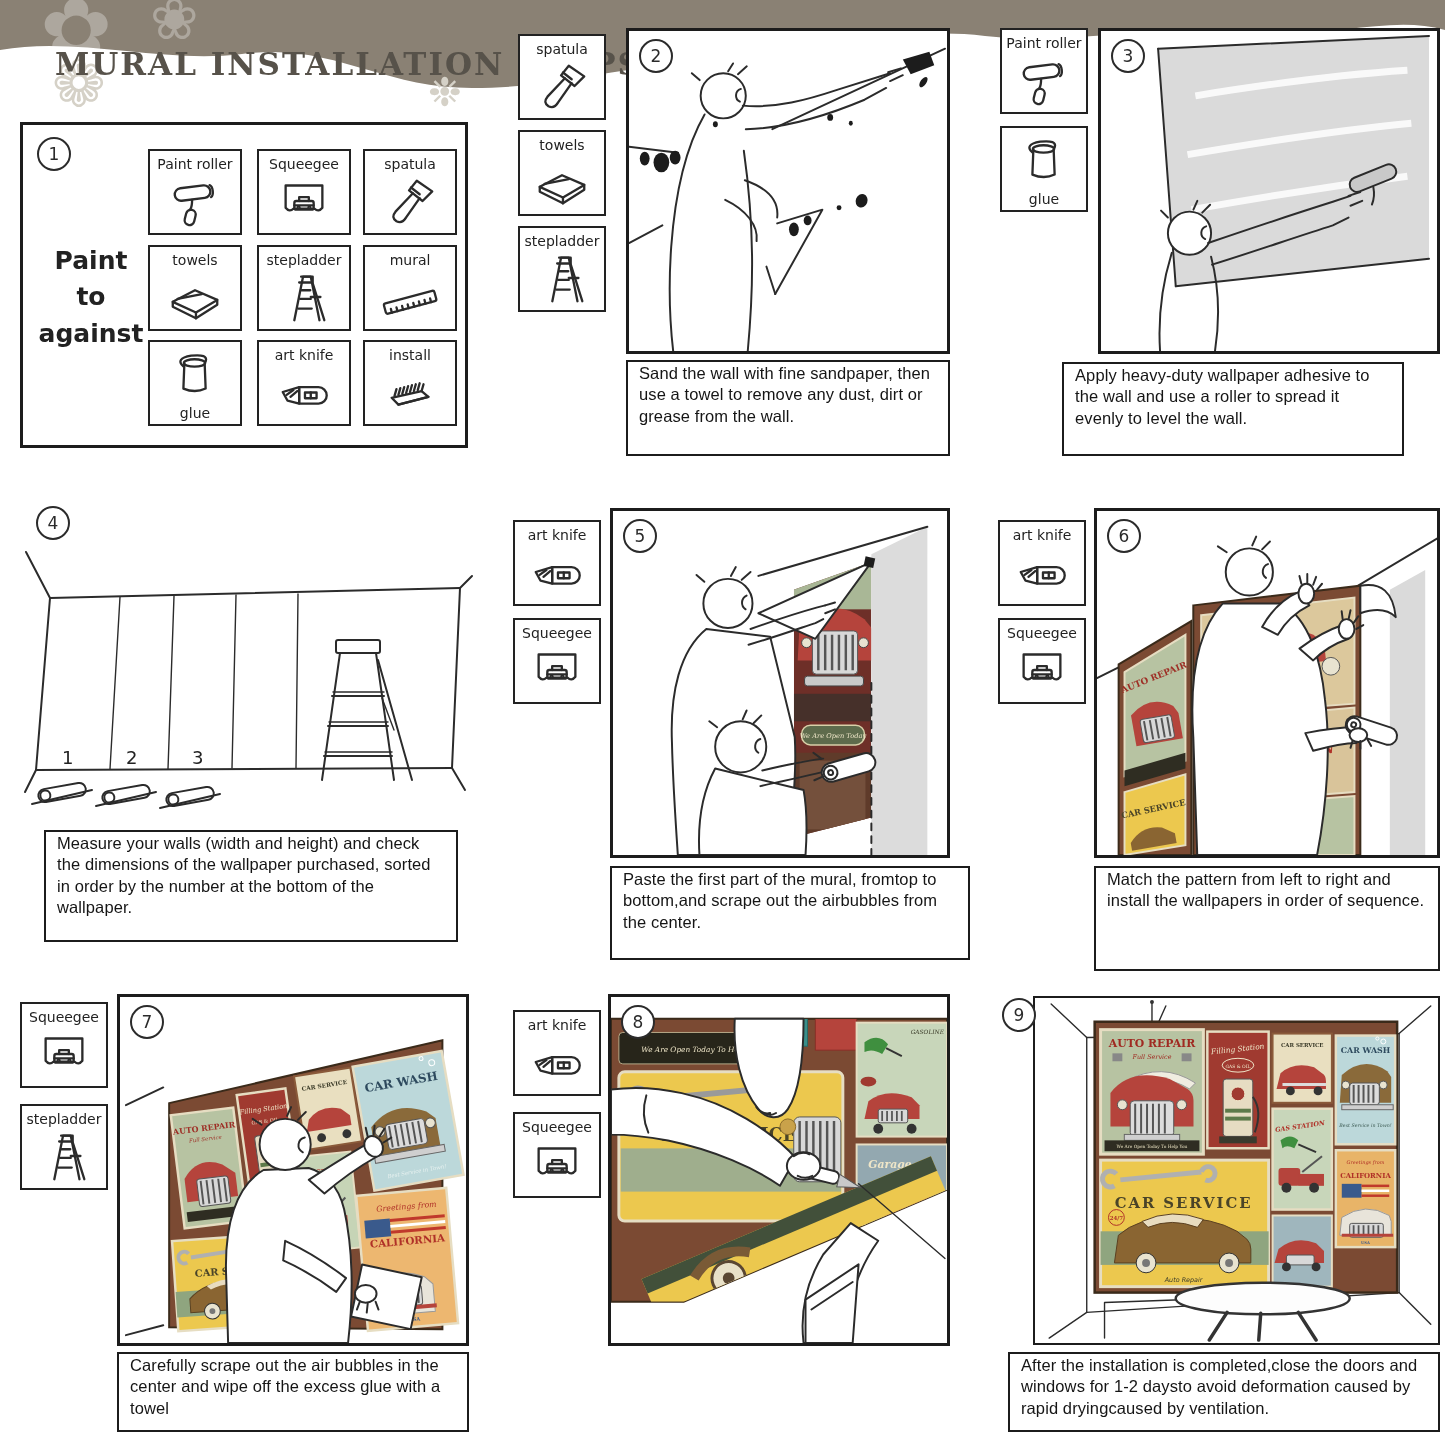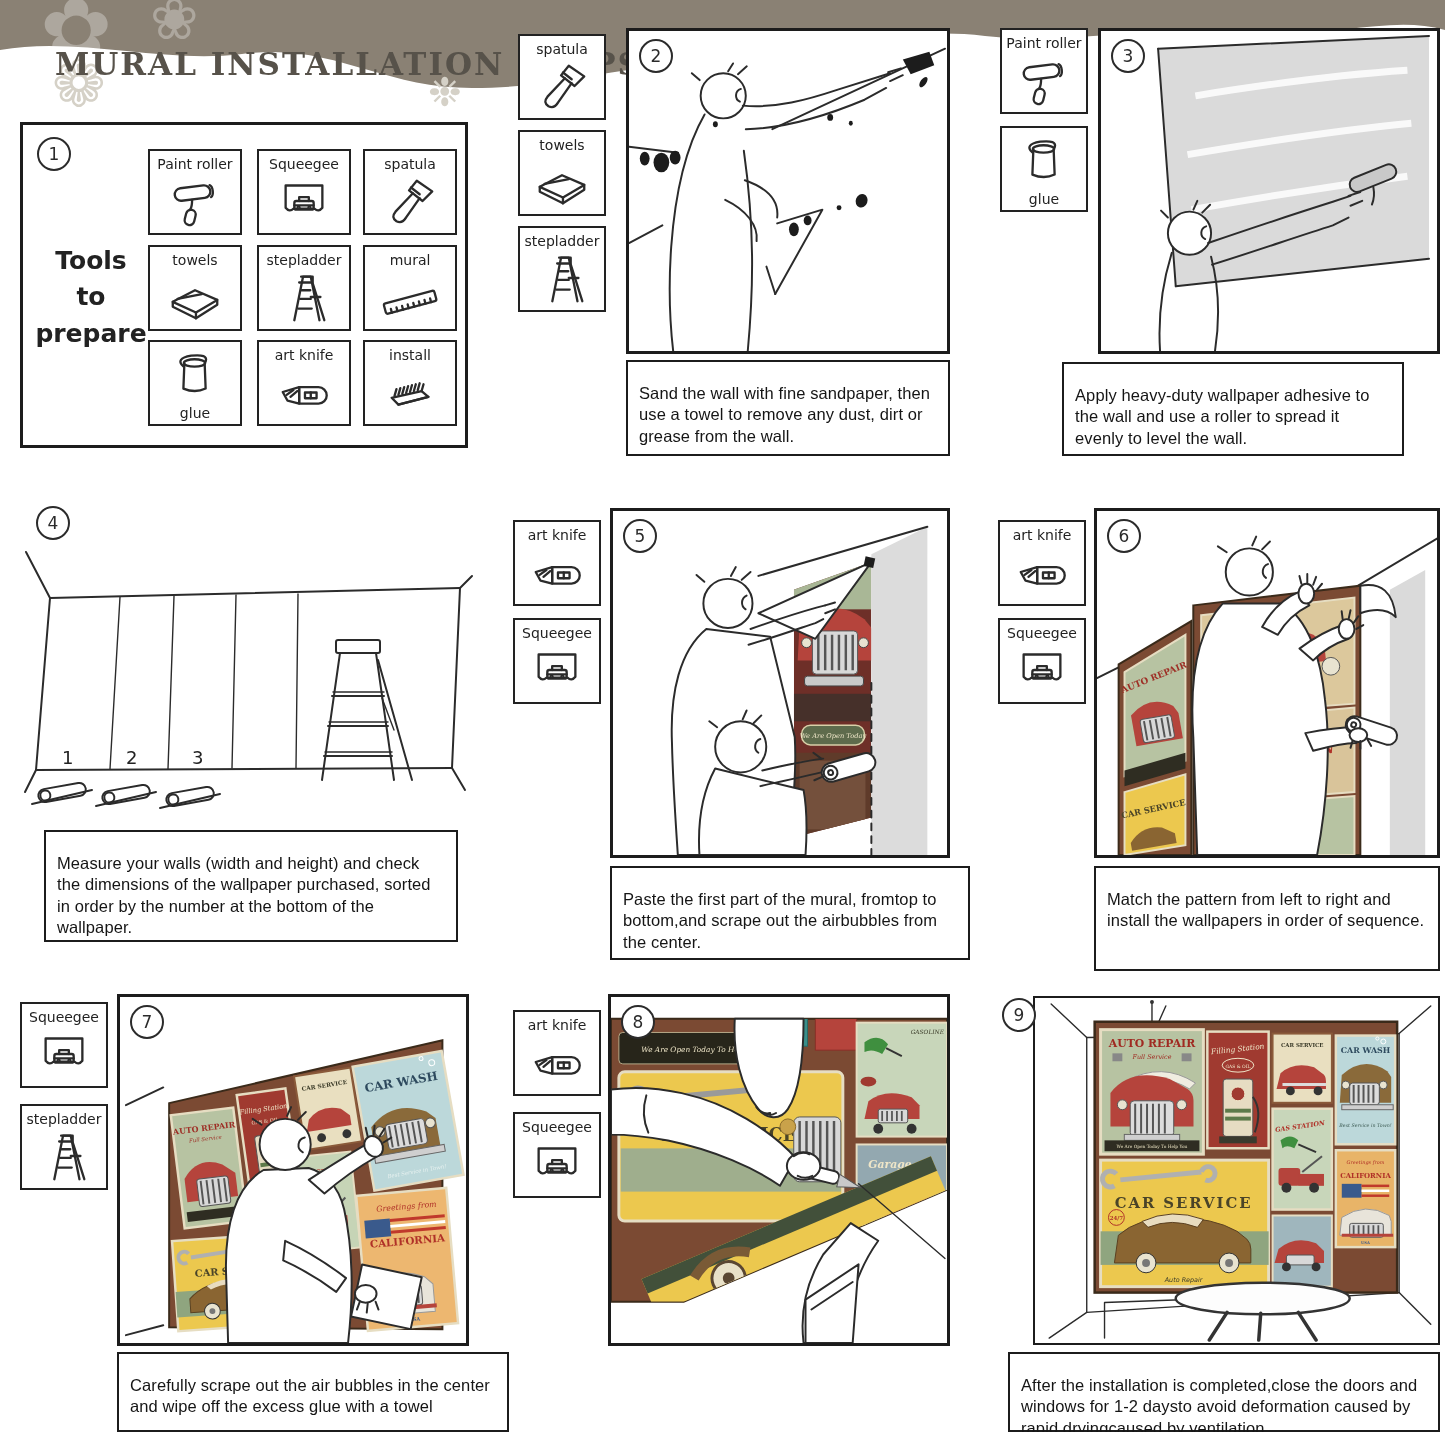--- a/index.html
+++ b/index.html
@@ -4,21 +4,21 @@
 <style>
   html,body{margin:0;padding:0;background:#fff}
   .page{position:relative;width:1445px;height:1432px;background:#fff;overflow:hidden;font-family:"Liberation Sans",sans-serif}
   .banner{position:absolute;left:0;top:0;width:1445px;height:120px;pointer-events:none}
   .flower{position:absolute;color:#d5d1c7;pointer-events:none;line-height:1;font-family:"DejaVu Sans",sans-serif}
   .flower.on-banner{color:rgba(255,255,255,.30)}
   .title{position:absolute;left:55px;top:46px;margin:0;font-family:"DejaVu Serif",serif;font-weight:bold;font-size:31px;letter-spacing:2px;color:#57524a;white-space:nowrap}
   .panel{position:absolute;border:3px solid #1c1c1c;background:#fff;box-sizing:border-box}
   .panel svg.ill{position:absolute;left:0;top:0;width:100%;height:100%}
   .caption{position:absolute;border:2.5px solid #1c1c1c;background:#fff;box-sizing:border-box;
-           font-size:16.5px;line-height:1.3;color:#151515;padding:21px 11px;letter-spacing:.1px}
+           font-size:16.5px;line-height:1.3;color:#151515;padding:1px 11px;letter-spacing:.1px}
   .circ{position:absolute;width:30px;height:30px;border:2px solid #2b2b2b;border-radius:50%;
         display:flex;align-items:center;justify-content:center;background:#fff;
         font-family:"DejaVu Sans",sans-serif;font-size:17px;color:#2b2b2b;z-index:5}
   .tool-box{position:absolute;width:88px;height:86px;border:2px solid #222;background:#fff;
             display:flex;flex-direction:column;align-items:center;padding:5px 2px 3px;box-sizing:border-box}
   .tool-box.label-bottom{flex-direction:column-reverse}
   .tool-box .tool-label{font-family:"DejaVu Sans",sans-serif;font-size:14px;color:#222;white-space:nowrap}
   .tool-box .tool-icon{flex:1;width:58px;min-height:0}
   .tool-icon svg{width:100%;height:100%}
   .tool-icon svg *{fill:none;stroke:#2b2b2b;stroke-width:2.4;stroke-linecap:round;stroke-linejoin:round}
@@ -41,23 +41,23 @@
   </svg>
   <span class="flower on-banner" style="left:40px;top:-14px;font-size:86px">✿</span>
   <span class="flower on-banner" style="left:150px;top:-10px;font-size:58px">❀</span>
   <span class="flower" style="left:52px;top:52px;font-size:64px">❁</span>
   <span class="flower" style="left:428px;top:72px;font-size:40px">❉</span>
   <h1 class="title">MURAL INSTALLATION STEPS</h1>
 
   <section class="panel" style="left:20px;top:122px;width:448px;height:326px">
     <span class="circ" style="left:14px;top:12px">1</span>
     <div class="tools-words">
-      <div>Tools</div>
+      <div>Paint</div>
       <div>to</div>
-      <div>prepare</div>
+      <div>against</div>
     </div>
     <div class="tool-box" style="left:125px;top:24px;width:94px">
       <span class="tool-label">Paint roller</span>
       <span class="tool-icon"><svg viewBox="0 0 60 60">
             <g transform="rotate(-7 30 22)">
               <rect x="9" y="15" width="37" height="13" rx="6.5"></rect>
               <path d="M46 15.5 a3.5 6.5 0 0 1 0 12.5"></path>
             </g>
             <path d="M27 29 q0 7 -2 10"></path>
             <rect x="20" y="39" width="10" height="16" rx="5" transform="rotate(14 25 47)"></rect>
@@ -587,21 +587,21 @@
         <path d="M192 186 C 214 172 236 158 254 148 L262 162 C 244 172 224 186 208 200 Z" class="fw"></path>
         <ellipse cx="258" cy="152" rx="9" ry="11" transform="rotate(-30 258 152)" class="fw"></ellipse>
         <path d="M252 142 l-2 -9 M258 140 l1 -9 M264 142 l5 -8 M268 148 l8 -5" class="ln"></path>
         <path d="M168 248 C 190 258 212 272 230 286 L220 300 C 204 288 184 276 166 268 Z" class="fw"></path>
         <rect x="240" y="278" width="62" height="54" transform="rotate(12 271 305)" class="fw"></rect>
         <ellipse cx="250" cy="302" rx="11" ry="9" class="fw"></ellipse>
         <path d="M244 310 l-3 8 M252 312 l-1 9 M260 310 l3 8" class="ln"></path>
       </g>
     </svg>
   </section>
-  <div class="caption" style="left:117px;top:1352px;width:392px;height:80px">Carefully scrape out the air bubbles in the center and wipe off the excess glue with a towel</div>
+  <div class="caption" style="left:117px;top:1352px;width:352px;height:80px">Carefully scrape out the air bubbles in the center and wipe off the excess glue with a towel</div>
 
   <div class="tool-box" style="left:513px;top:1010px">
     <span class="tool-label">art knife</span>
     <span class="tool-icon"><svg viewBox="0 0 60 60">
           <path d="M25 25 h20 a8.5 8.5 0 0 1 0 17 h-20 z"></path>
           <polygon points="8,30 25,25 25,42 13,39"></polygon>
           <path d="M12 33 l7 -5 M16 35 l7 -6"></path>
           <rect x="31" y="30.5" width="12" height="6"></rect>
           <path d="M37 30.5 v6"></path>
         </svg></span>

